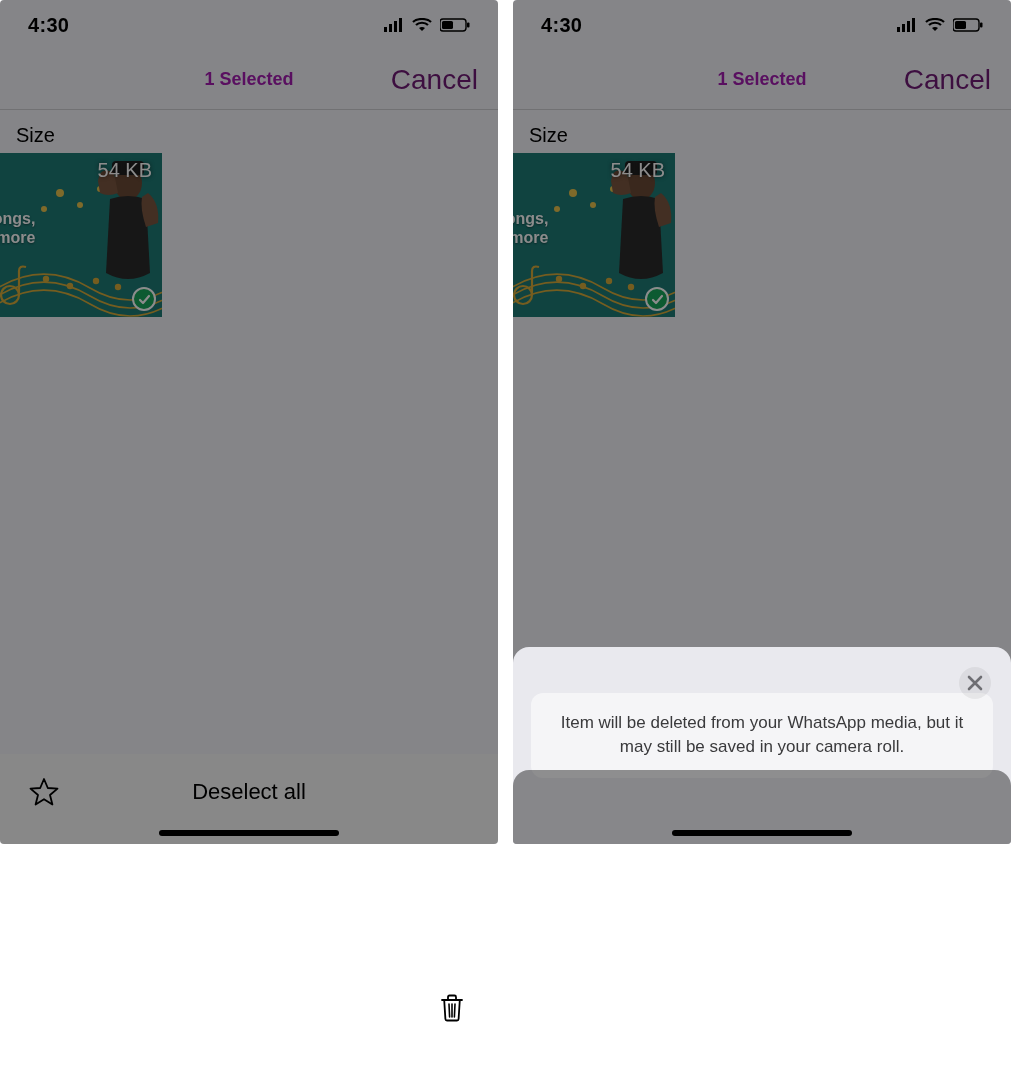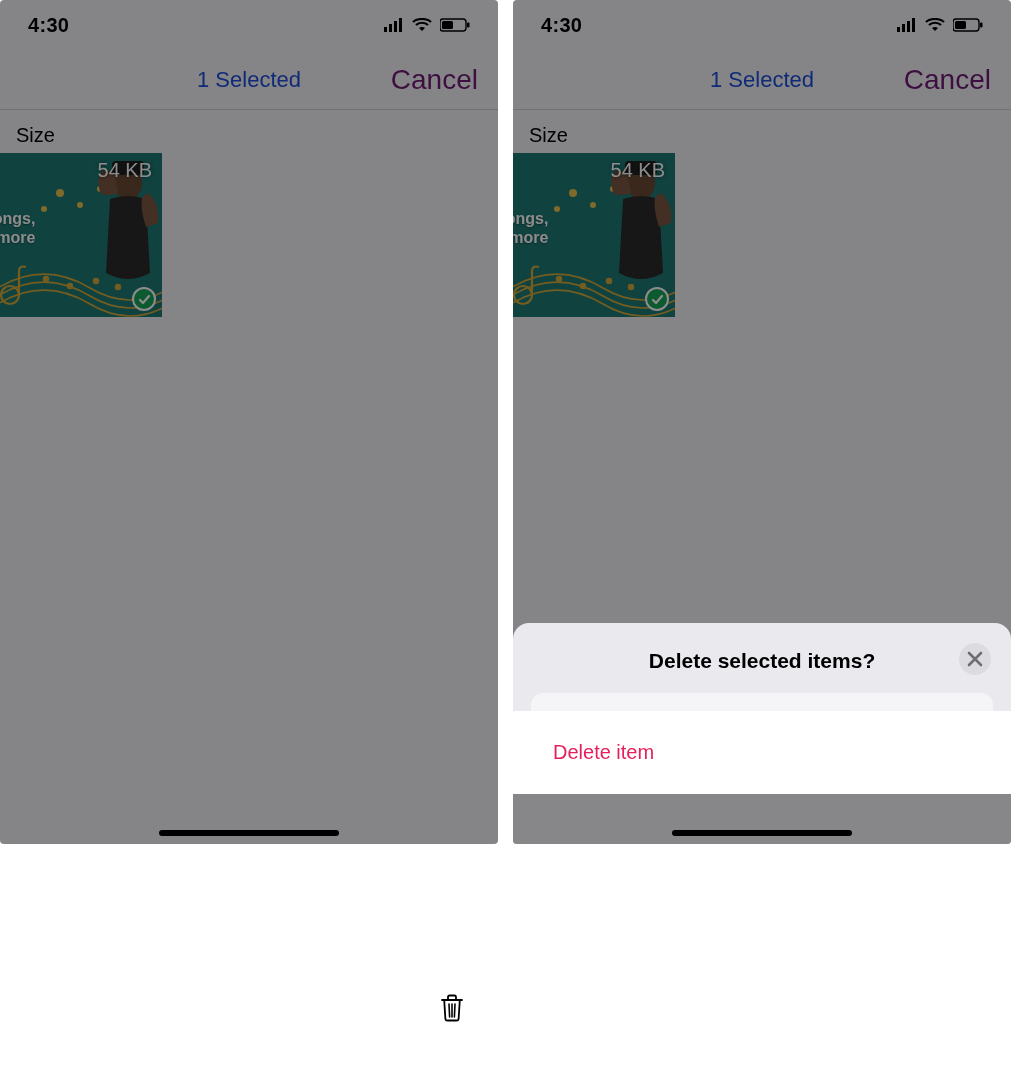--- a/index.html
+++ b/index.html
@@ -11,21 +11,21 @@
   .divider-white { position: absolute; left: 498px; top: 0; width: 15px; height: 1078px; background: #fff; }
 
   .overlay-dim { position: absolute; inset: 0; background: rgba(0,0,0,0.45); pointer-events: none; }
 
   .status-bar { position: relative; height: 50px; display: flex; align-items: center; justify-content: space-between; padding: 0 28px; }
   .status-time { font-size: 20px; font-weight: 600; letter-spacing: 0.3px; color: #000; }
   .status-icons { display: flex; align-items: center; gap: 8px; }
   .status-icons svg { display: block; }
 
   .nav-bar { position: relative; height: 60px; display: flex; align-items: center; justify-content: center; border-bottom: 1px solid rgba(0,0,0,0.15); }
-  .nav-title { font-size: 22px; font-weight: 400; color: #1d4ed8; }
+  .nav-title { font-size: 18px; font-weight: 700; color: #a21caf; }
   .nav-cancel { position: absolute; right: 20px; font-size: 28px; font-weight: 400; color: #701a75; }
 
   .section-label { font-size: 20px; color: #000; padding: 14px 10px 6px 16px; }
 
   .thumb-area { position: relative; height: 170px; }
   .thumb { position: absolute; left: 0; top: 0; width: 162px; height: 164px; background: #23706e; overflow: hidden; }
   .thumb .size-badge { position: absolute; top: 6px; right: 10px; font-size: 20px; color: #fff; font-weight: 500; text-shadow: 0 0 4px rgba(0,0,0,0.6); }
   .thumb .tx1 { position: absolute; left: -30px; top: 56px; font-size: 16px; font-weight: 700; color: #fff; line-height: 1.2; text-align: right; text-shadow: 0 1px 2px rgba(0,0,0,0.4); }
   .thumb .check { position: absolute; right: 6px; bottom: 6px; width: 24px; height: 24px; border-radius: 50%; background: #18a55a; border: 2px solid #fff; display: flex; align-items: center; justify-content: center; }
   .thumb .check svg { display: block; }
@@ -116,20 +116,29 @@
           <span>&amp; more</span>
         </div>
         <div class="check">
           <svg width="13" height="13" viewBox="0 0 13 13">
               <path d="M2 7 L5 10 L11 3" stroke="#fff" stroke-width="2.2" fill="none" stroke-linecap="round" stroke-linejoin="round"></path>
             </svg>
         </div>
       </div>
     </div>
 
+    <div class="bottom-bar">
+      <div class="star-btn">
+        <svg width="30" height="30" viewBox="0 0 30 30">
+            <path d="M15 2 L18.8 11 L28.5 11.6 L21 18 L23.4 27.5 L15 22.2 L6.6 27.5 L9 18 L1.5 11.6 L11.2 11 Z" fill="none" stroke="#000" stroke-width="1.8" stroke-linejoin="round"></path>
+          </svg>
+      </div>
+      <div class="deselect">Deselect all</div>
+      <div class="trash-btn"></div>
+    </div>
 
     <div class="overlay-dim"></div>
 
     <div class="home-indicator"></div>
   </div>
 
   <div class="highlight-box hl-left">
     <svg width="26" height="30" viewBox="0 0 26 30">
       <path d="M3 7 H23 M9 7 V4 Q9 2.5 10.5 2.5 H15.5 Q17 2.5 17 4 V7 M5.2 7 L6.4 26 Q6.5 27.5 8 27.5 H18 Q19.5 27.5 19.6 26 L20.8 7" fill="none" stroke="#000" stroke-width="1.8" stroke-linejoin="round" stroke-linecap="round"></path>
       <line x1="10" y1="11" x2="10.6" y2="24" stroke="#000" stroke-width="1.6" stroke-linecap="round"></line>
@@ -203,32 +212,28 @@
               <path d="M2 7 L5 10 L11 3" stroke="#fff" stroke-width="2.2" fill="none" stroke-linecap="round" stroke-linejoin="round"></path>
             </svg>
         </div>
       </div>
     </div>
 
     <div class="sheet-overlay"></div>
 
     <div class="sheet">
       <div class="sheet-header">
-        <div class="sheet-title">Delete selected items?</div>
         <div class="sheet-close">
           <svg width="16" height="16" viewBox="0 0 16 16">
               <path d="M2 2 L14 14 M14 2 L2 14" stroke="#6e6e73" stroke-width="2.6" stroke-linecap="round"></path>
             </svg>
         </div>
       </div>
       <div class="sheet-desc-card">Item will be deleted from your WhatsApp media, but it may still be saved in your camera roll.</div>
     </div>
 
     <div style="position:absolute; left:0; right:0; top:770px; height:172px; background:rgba(0,0,0,0.42); border-top-left-radius:16px; border-top-right-radius:16px; pointer-events:none;"></div>
 
-    <div class="delete-highlight-wrap" style="bottom:50px;">
-      <div class="delete-btn">Delete item</div>
-    </div>
 
     <div class="home-indicator"></div>
   </div>
 
 </div>
 
 </body></html>

